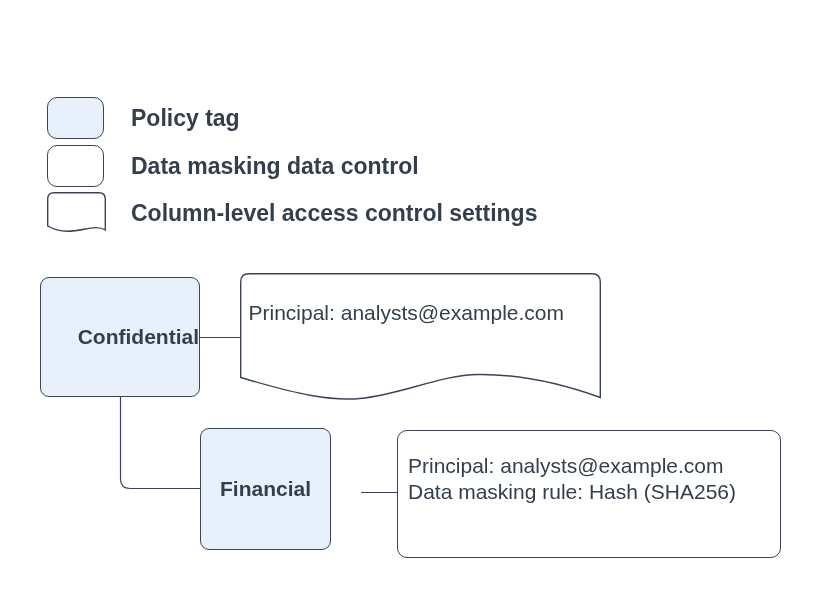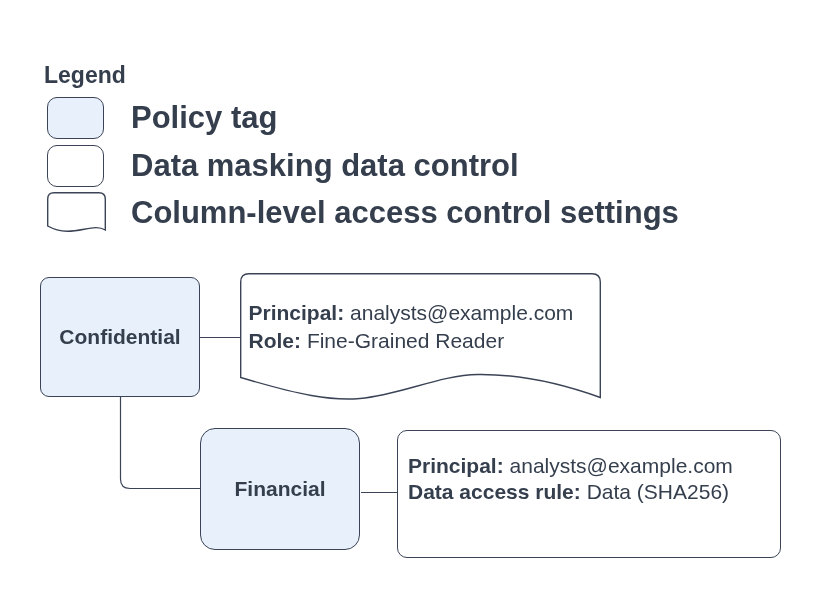--- a/index.html
+++ b/index.html
@@ -31,65 +31,64 @@
     width:57px;height:42px;
     border:1.4px solid var(--stroke);
     border-radius:10px;
     background:var(--card-fill);
   }
   .legend-row .swatch.policy{background:var(--policy-tag-fill);}
   .legend-row .tape-swatch{position:absolute;left:0;top:0;width:59px;height:48px;}
   .legend-label{
     position:absolute;left:84px;top:50%;
     transform:translateY(-50%);
-    font-size:31px;font-weight:bold;white-space:nowrap;
+    font-size:23px;font-weight:bold;white-space:nowrap;
   }
 
   
   .connectors{position:absolute;left:0;top:0;pointer-events:none;}
   .connectors path{stroke:var(--stroke);stroke-width:1.2;fill:none;}
 
   
   .node{
     position:absolute;
     background:var(--policy-tag-fill);
     border:1.4px solid var(--stroke);
     border-radius:9px;
     display:flex;align-items:center;justify-content:center;
     font-size:21px;font-weight:bold;
   }
-  .node.confidential{left:40px;top:277px;width:160px;height:120px;}
-  .node.financial{left:200px;top:428px;width:160px;height:122px;border-radius:15px;}
+  .node.confidential{left:40px;top:277px;width:160px;height:120px;justify-content:flex-end;}
+  .node.financial{left:200px;top:428px;width:131px;height:122px;}
 
   
   .tape-card{position:absolute;left:239.5px;top:272.5px;width:361px;height:141px;}
   .tape-card svg{position:absolute;left:0;top:0;overflow:visible;}
   .tape-card .tape-path{fill:var(--card-fill);stroke:var(--stroke);stroke-width:1.4;}
   .tape-card .card-text{position:absolute;left:9px;top:26px;}
 
   
   .detail-card{
     position:absolute;left:397px;top:429.5px;width:384px;height:128px;
     background:var(--card-fill);
     border:1.4px solid var(--stroke);
     border-radius:10px;
   }
   .detail-card .card-text{position:absolute;left:10px;top:22px;}
 
   .card-text .line{font-size:21px;line-height:26px;white-space:nowrap;}
   .tape-card .card-text .line{line-height:28px;}
-  .card-text .b{font-weight:bold;margin-top:12px;}
+  .card-text .b{font-weight:normal;margin-top:12px;}
   .card-text .v{margin-left:0.28em;}
 </style>
 </head>
 <body>
 
 <div class="canvas">
 
-  <div class="legend-title">Legend</div>
 
   <div class="legend-row" style="top:97px;">
     <span class="swatch policy"></span>
     <span class="legend-label">Policy tag</span>
   </div>
 
   <div class="legend-row" style="top:145px;">
     <span class="swatch"></span>
     <span class="legend-label">Data masking data control</span>
   </div>
@@ -121,30 +120,27 @@
     <svg width="361" height="141" viewBox="0 0 361 141">
       <path class="tape-path" d="M0.7,9 Q0.7,0.7 9,0.7 H352 Q360.3,0.7 360.3,9 V124.5
                C320,110 280,101 238,101.5
                C200,102 160,122 120,125.5
                C90,128 60,122 0.7,104.5 Z"></path>
     </svg>
     <div class="card-text">
       <div class="line">
         <span class="b">Principal:</span><span class="v">analysts@example.com</span>
       </div>
-      <div class="line">
-        <span class="b">Role:</span><span class="v">Fine-Grained Reader</span>
-      </div>
     </div>
   </div>
 
   <div class="detail-card">
     <div class="card-text">
       <div class="line">
         <span class="b">Principal:</span><span class="v">analysts@example.com</span>
       </div>
       <div class="line">
-        <span class="b">Data access rule:</span><span class="v">Data (SHA256)</span>
+        <span class="b">Data masking rule:</span><span class="v">Hash (SHA256)</span>
       </div>
     </div>
   </div>
 
 </div>
 
 </body></html>

